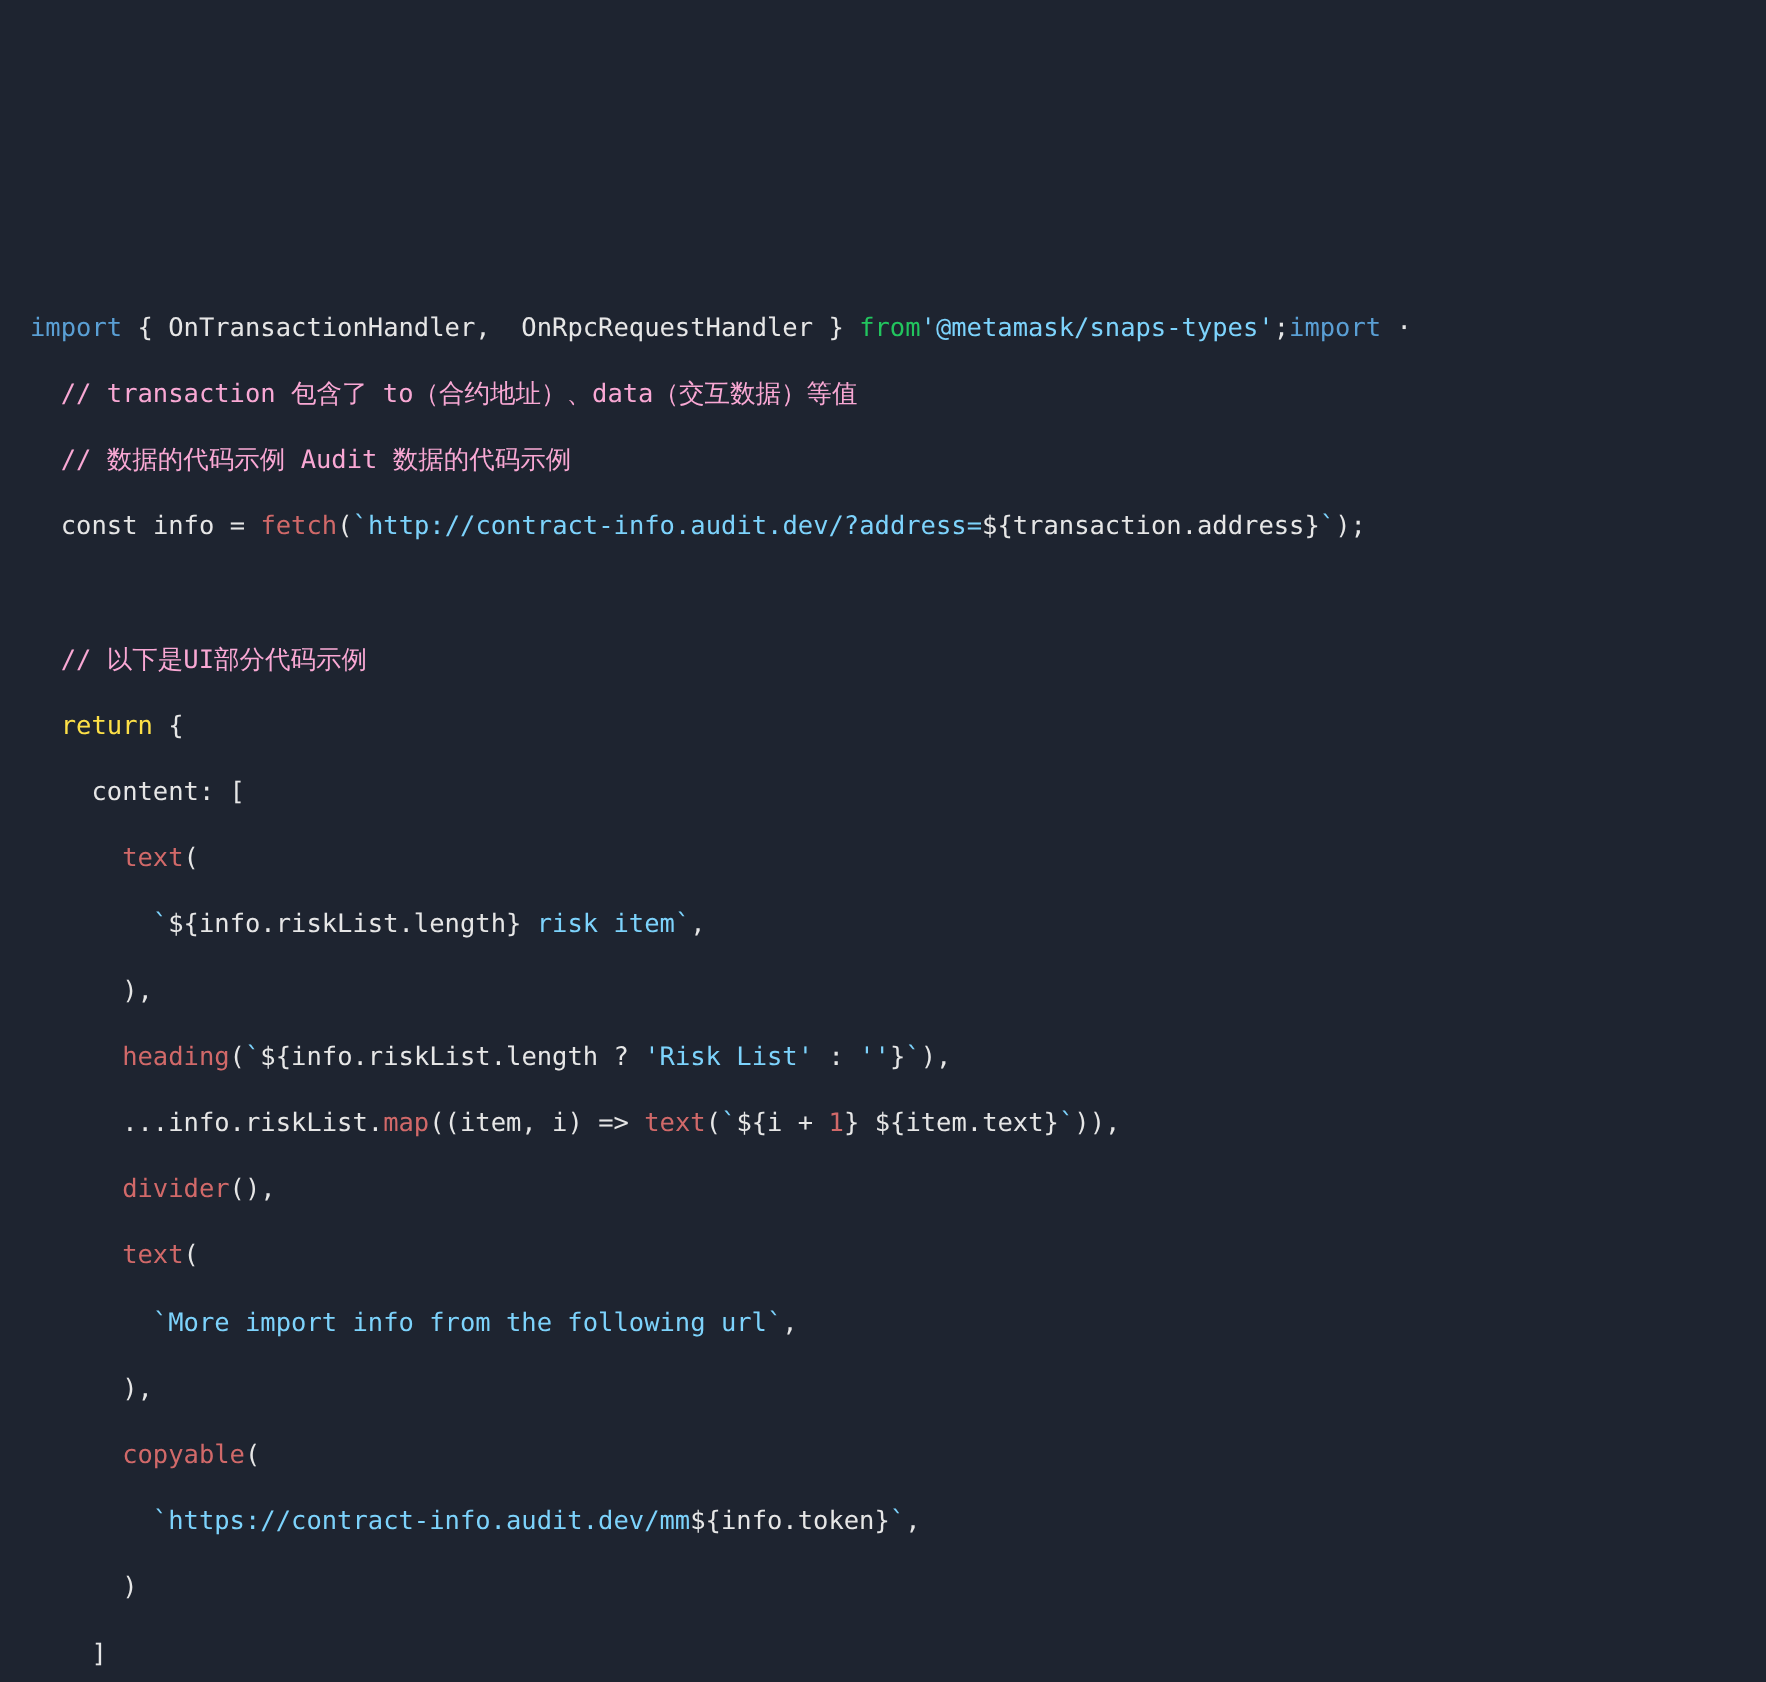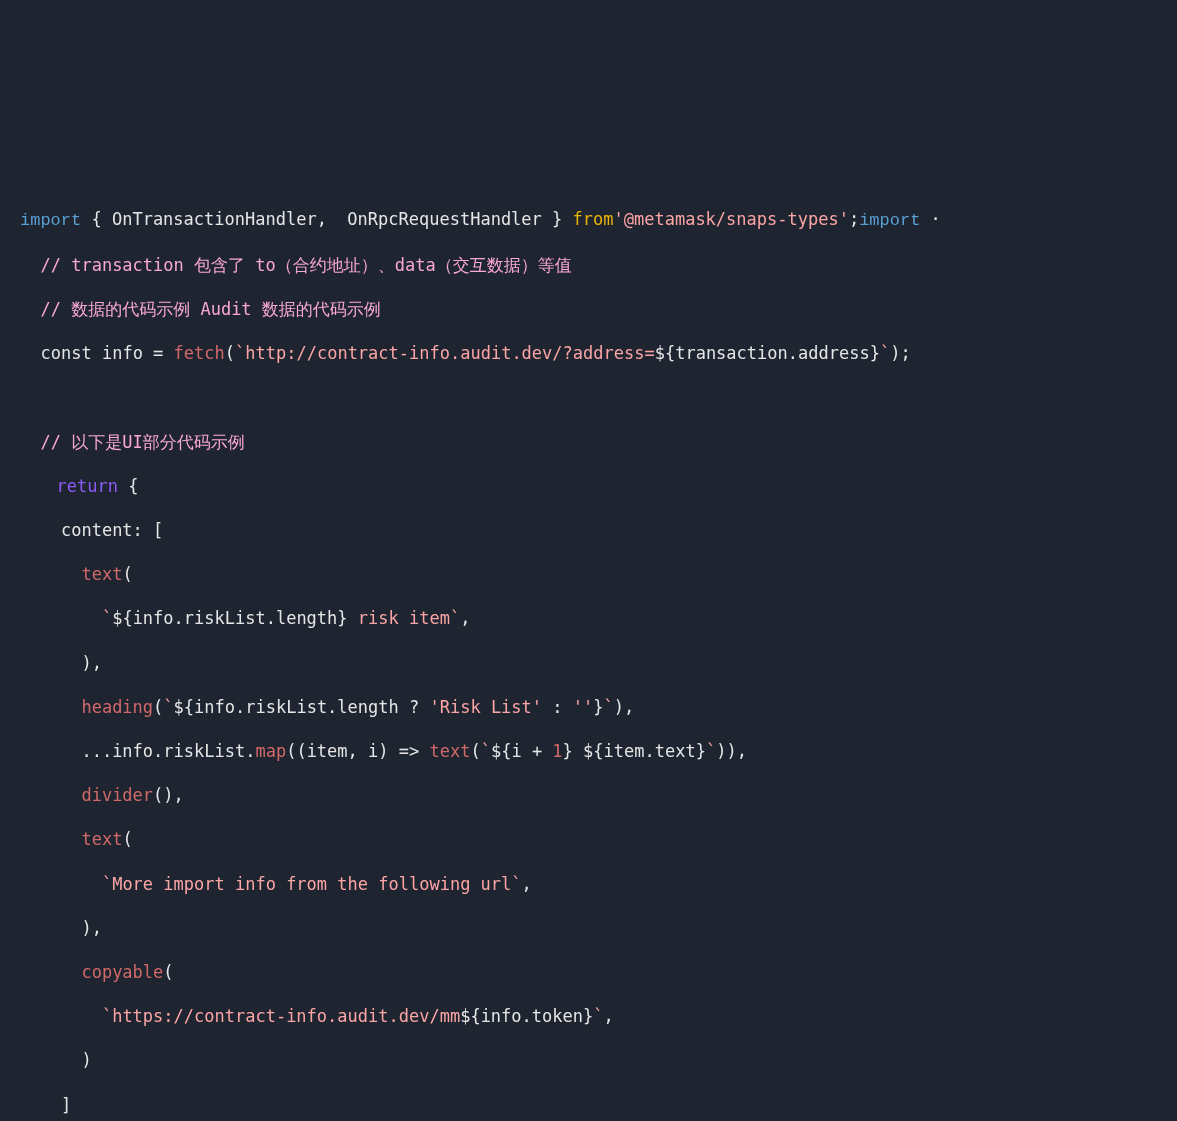--- a/index.html
+++ b/index.html
@@ -13,28 +13,28 @@
       font-size: 17px;
       color: #e6e6e6;
       padding: 20px 20px 20px 20px;
       line-height: 2.6;
       white-space: pre;
       overflow-x: hidden;
     }
     .code-block {
       display: block;
     }
-    .kw-import { color: #5a9fd4; font-family: Liberation Mono, monospace; }
-    .kw-from { color: #eab308; margin-top: 34px; }
+    .kw-import { color: #5a9fd4; }
+    .kw-from { color: #22c55e; margin-top: 34px; }
     .kw-const { color: #e5e5e5; }
-    .kw-return { color: #8b5cf6; margin-left: 16px; }
+    .kw-return { color: #fde047; }
     .punct { color: #e6e6e6; }
     .ident { color: #e6e6e6; }
     .type-name { color: #e6e6e6; text-align: center; }
-    .str-green { color: #fca5a5; }
+    .str-green { color: #7dd3fc; }
     .fn-red { color: #d16969; }
     .comment { color: #888888; color: #999999; color: #a0a0a0; }
     .comment { color: #f9a8d4; }
     .template-expr { color: #e6e6e6; }
   </style>
 </head>
 <body>
 
 
 

